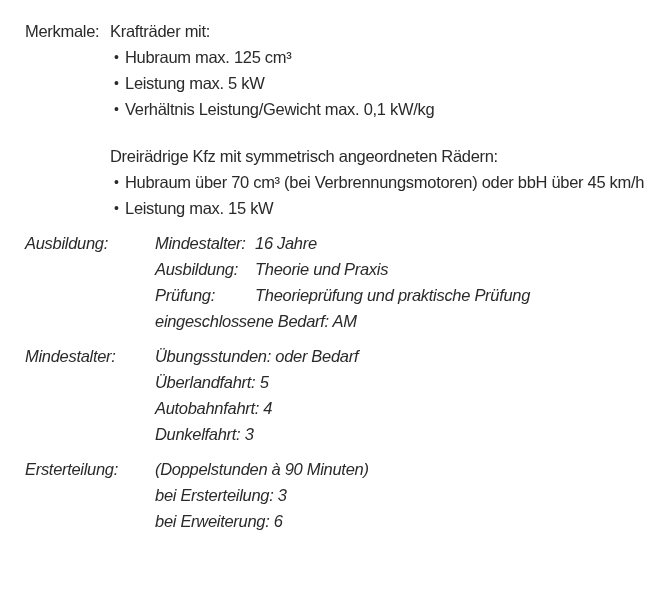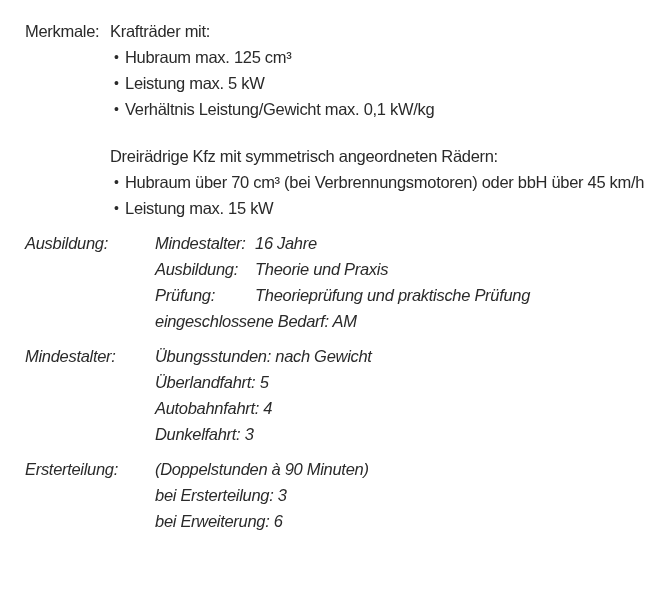--- a/index.html
+++ b/index.html
@@ -86,21 +86,21 @@
         <span class="kv-key">Prüfung:</span>
         <span class="kv-value">Theorieprüfung und praktische Prüfung</span>
       </div>
       <div class="line">eingeschlossene Bedarf: AM</div>
     </div>
   </div>
 
   <div class="section sec-standard">
     <div class="label-col">Mindestalter:</div>
     <div class="content-col">
-      <div class="line">Übungsstunden: nach Gewicht</div>
+      <div class="line">Übungsstunden: oder Bedarf</div>
       <div class="line">Überlandfahrt: 5</div>
       <div class="line">Autobahnfahrt: 4</div>
       <div class="line">Dunkelfahrt: 3</div>
     </div>
   </div>
 
   <div class="section sec-standard">
     <div class="label-col">Ersterteilung:</div>
     <div class="content-col">
       <div class="line">(Doppelstunden à 90 Minuten)</div>

